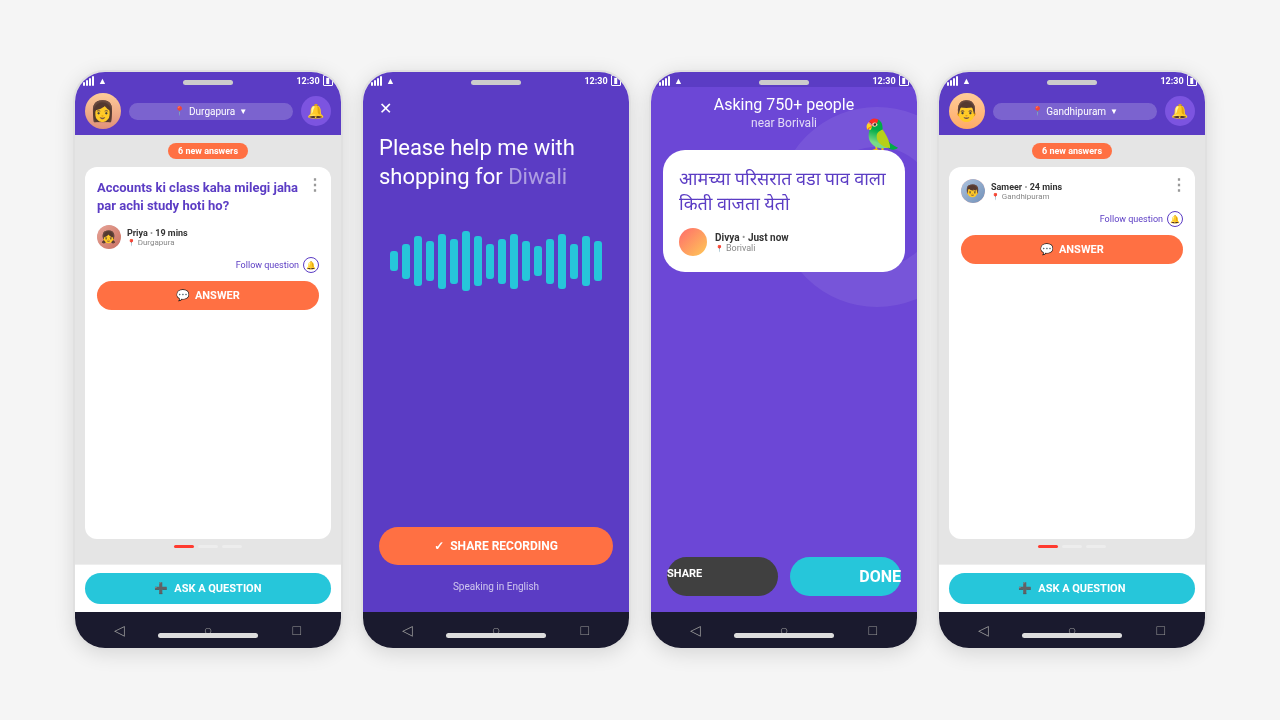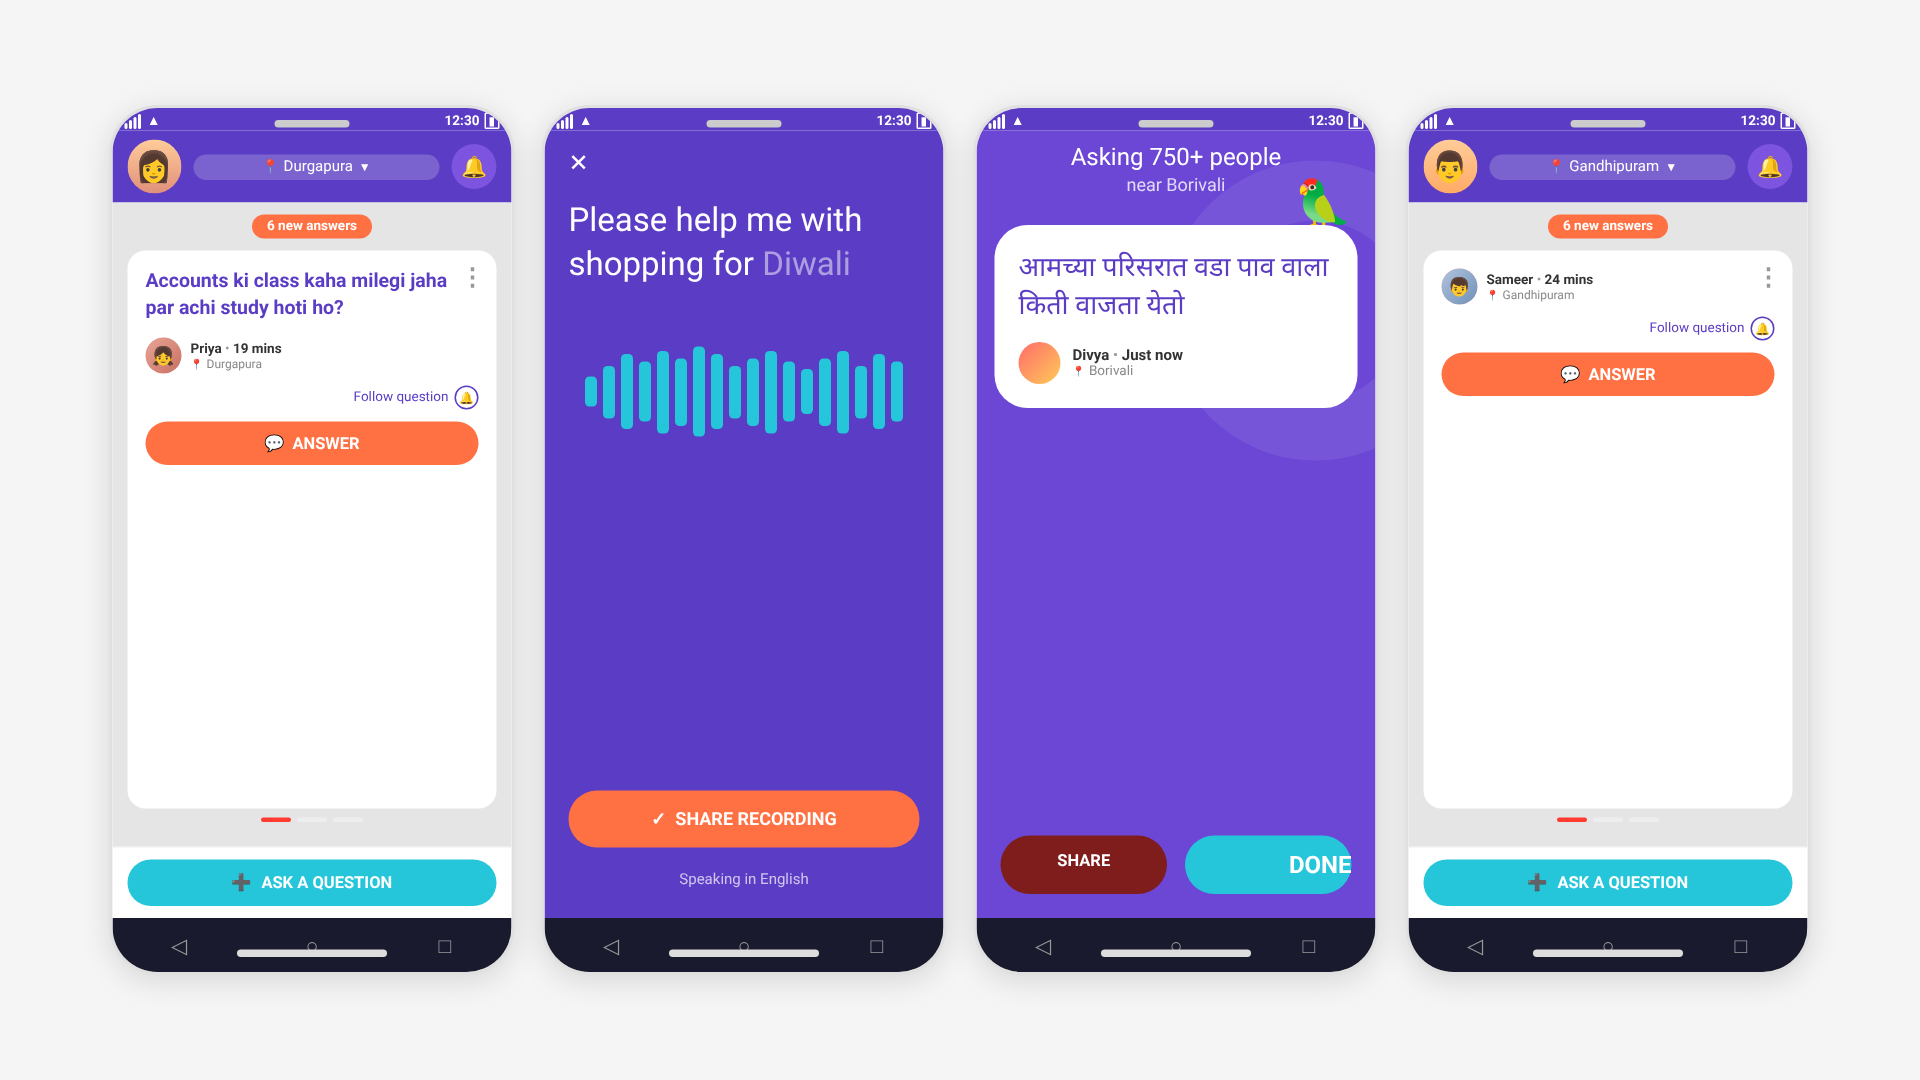--- a/index.html
+++ b/index.html
@@ -366,25 +366,24 @@
     .divya-details .loc { font-size: 9px; color: #888; }
     .asking-bottom {
       display: flex;
       gap: 12px;
       padding: 8px 16px 16px;
       width: 100%;
       margin-top: auto;
     }
     .share-btn {
       flex: 1;
-      background: #7f1d1d;
+      background: #404040;
       color: white;
       border-radius: 20px;
       padding: 10px 0;
-      text-align: center;
       font-size: 11px;
       font-weight: bold;
     }
     .done-btn {
       flex: 1;
       background: #26c6da;
       color: white;
       border-radius: 20px;
       padding: 10px 0;
       text-align: right;

